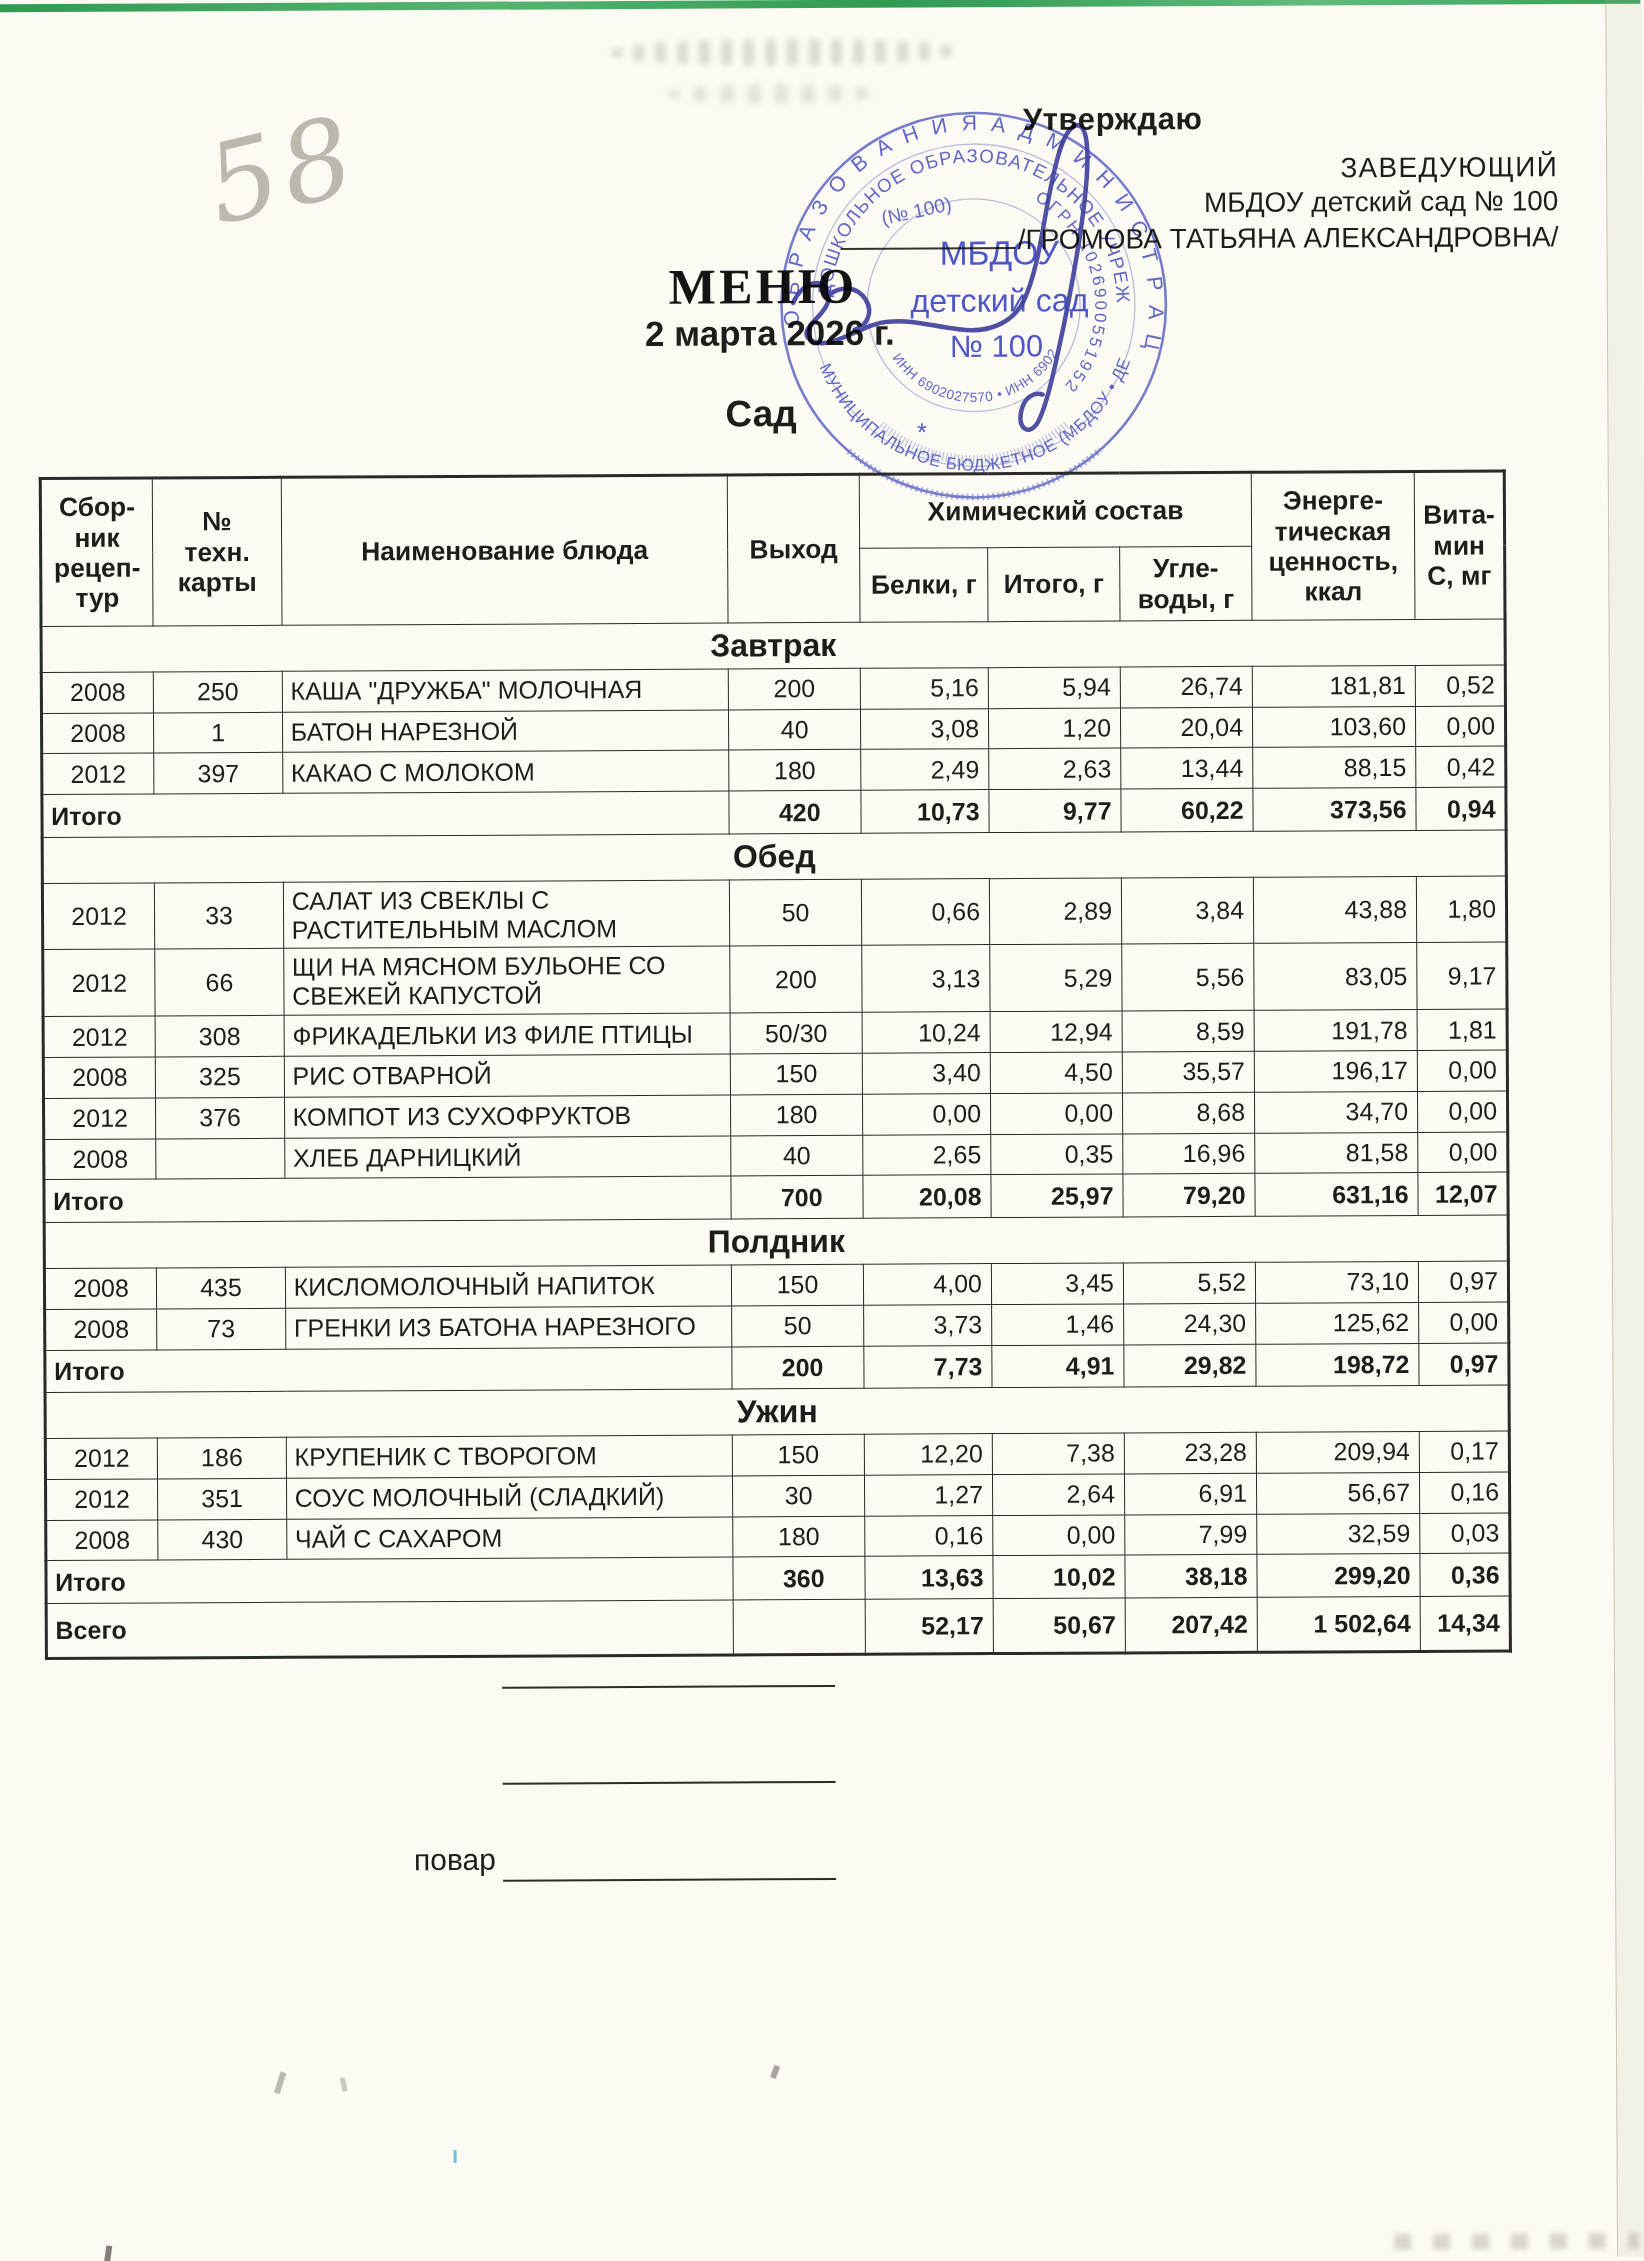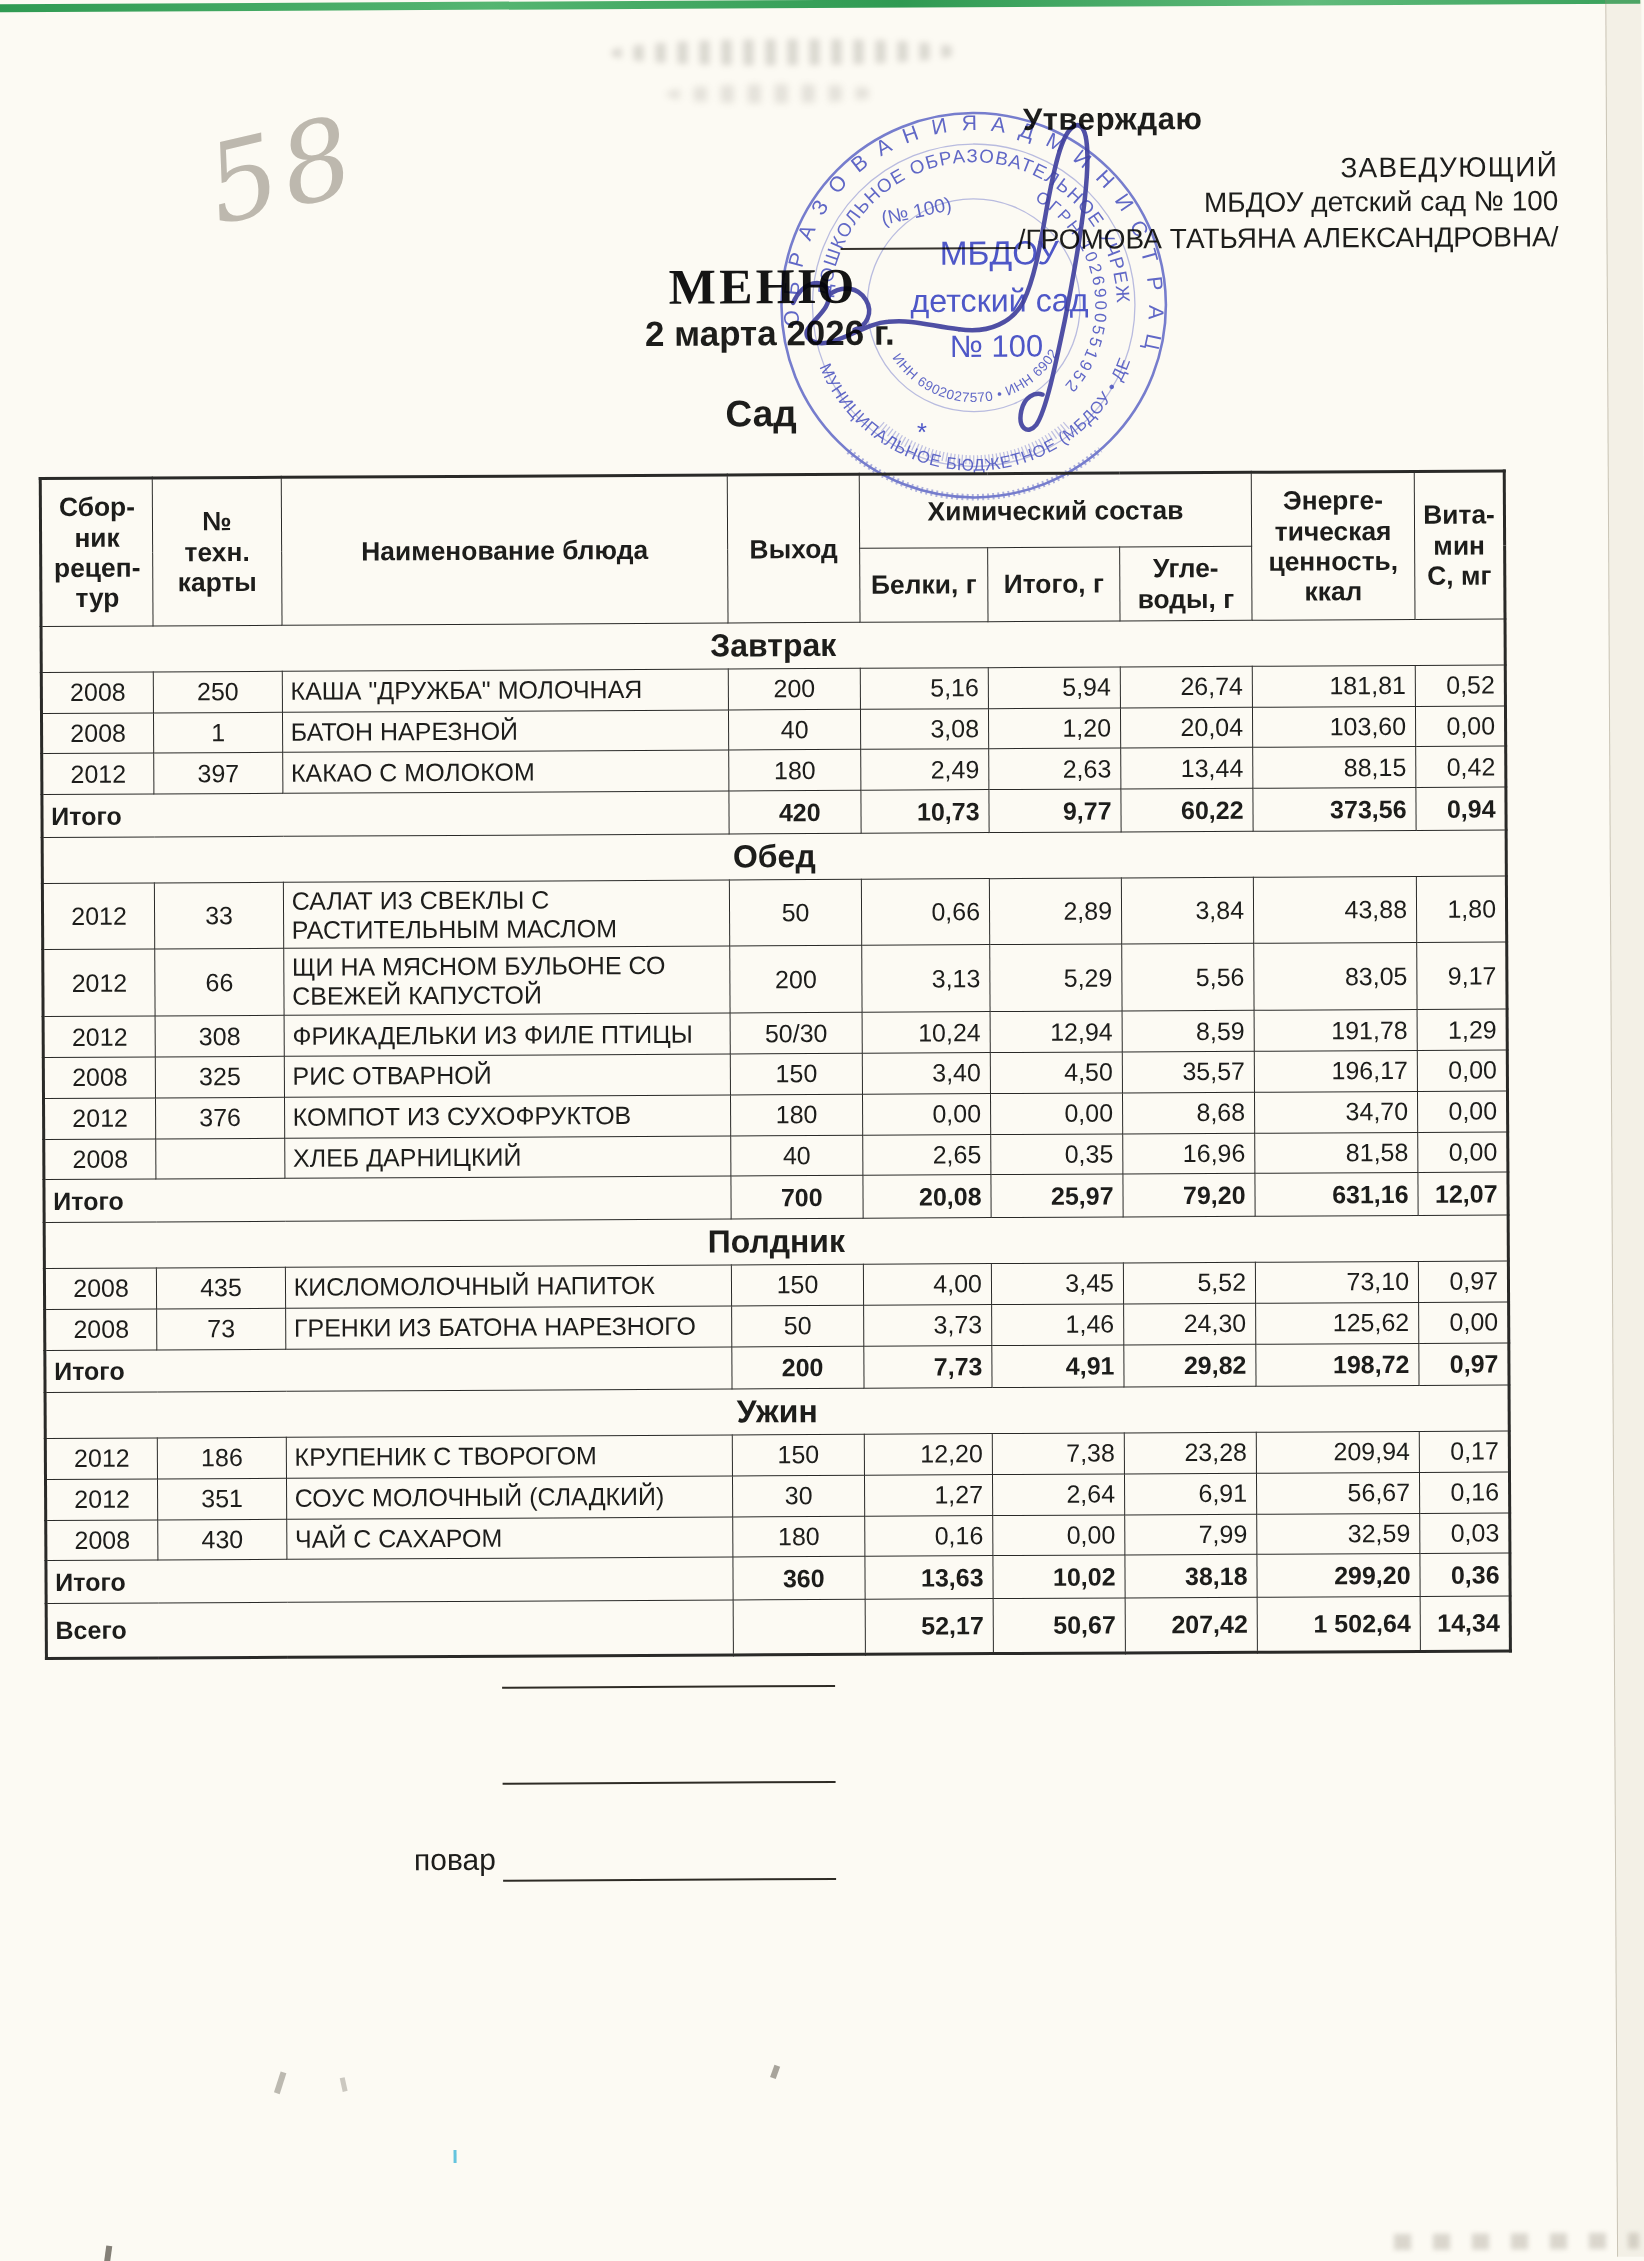--- a/index.html
+++ b/index.html
@@ -242,21 +242,21 @@
         </tr>
         <tr class="data">
           <td class="code">2012</td>
           <td class="code">308</td>
           <td class="name">ФРИКАДЕЛЬКИ ИЗ ФИЛЕ  ПТИЦЫ</td>
           <td class="out">50/30</td>
           <td class="num">10,24</td>
           <td class="num">12,94</td>
           <td class="num">8,59</td>
           <td class="num">191,78</td>
-          <td class="num">1,29</td>
+          <td class="num">1,81</td>
         </tr>
         <tr class="data">
           <td class="code">2008</td>
           <td class="code">325</td>
           <td class="name">РИС ОТВАРНОЙ</td>
           <td class="out">150</td>
           <td class="num">3,40</td>
           <td class="num">4,50</td>
           <td class="num">35,57</td>
           <td class="num">196,17</td>

